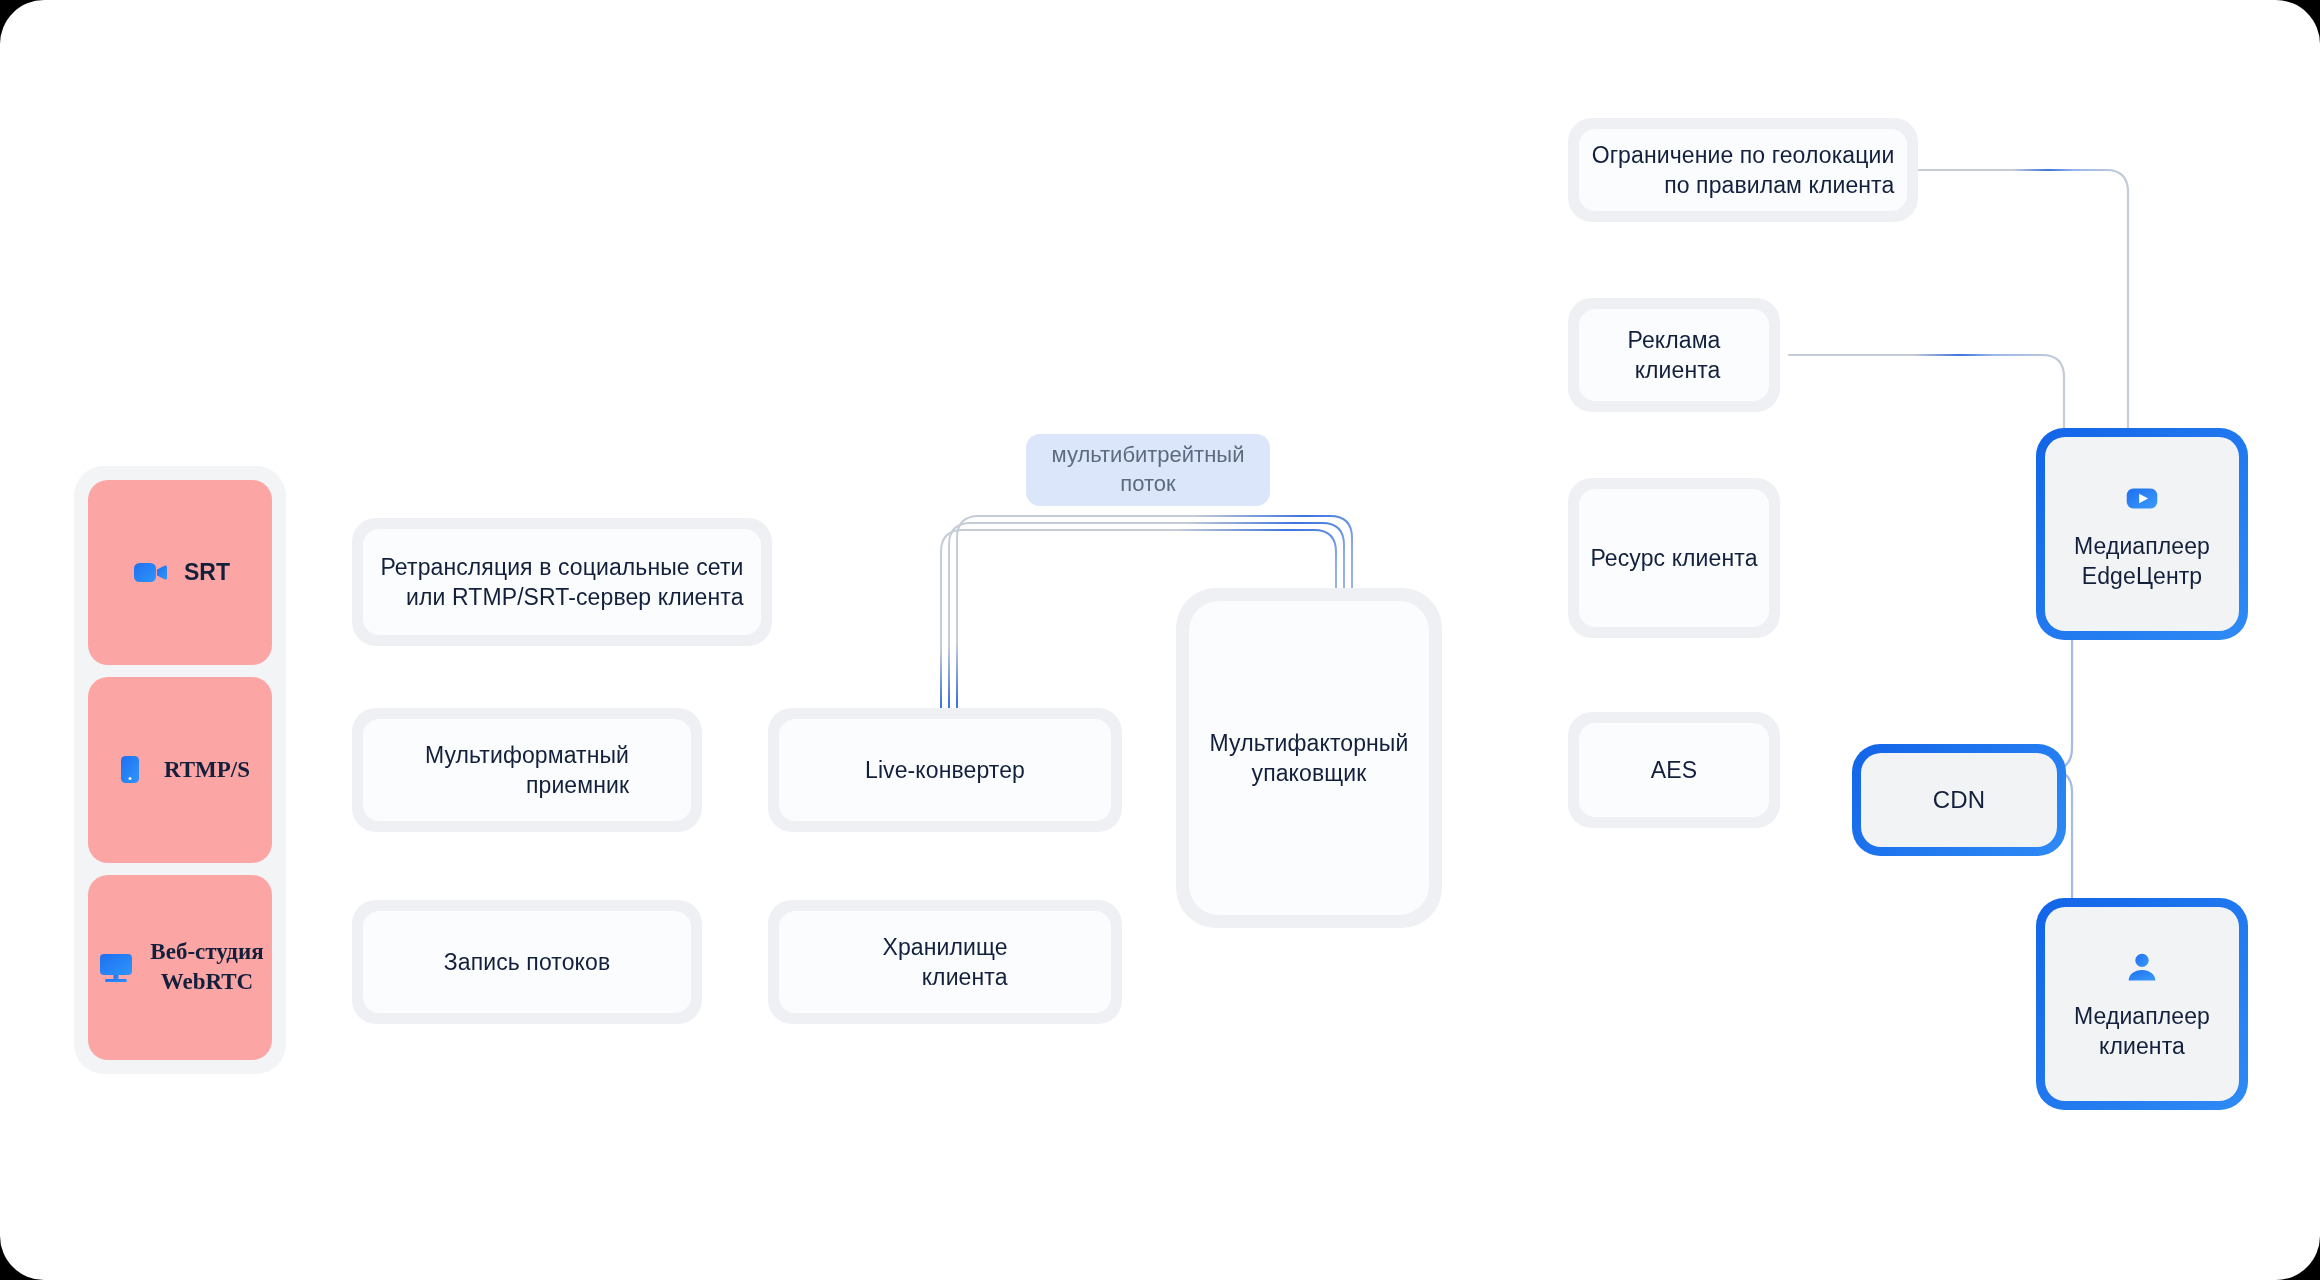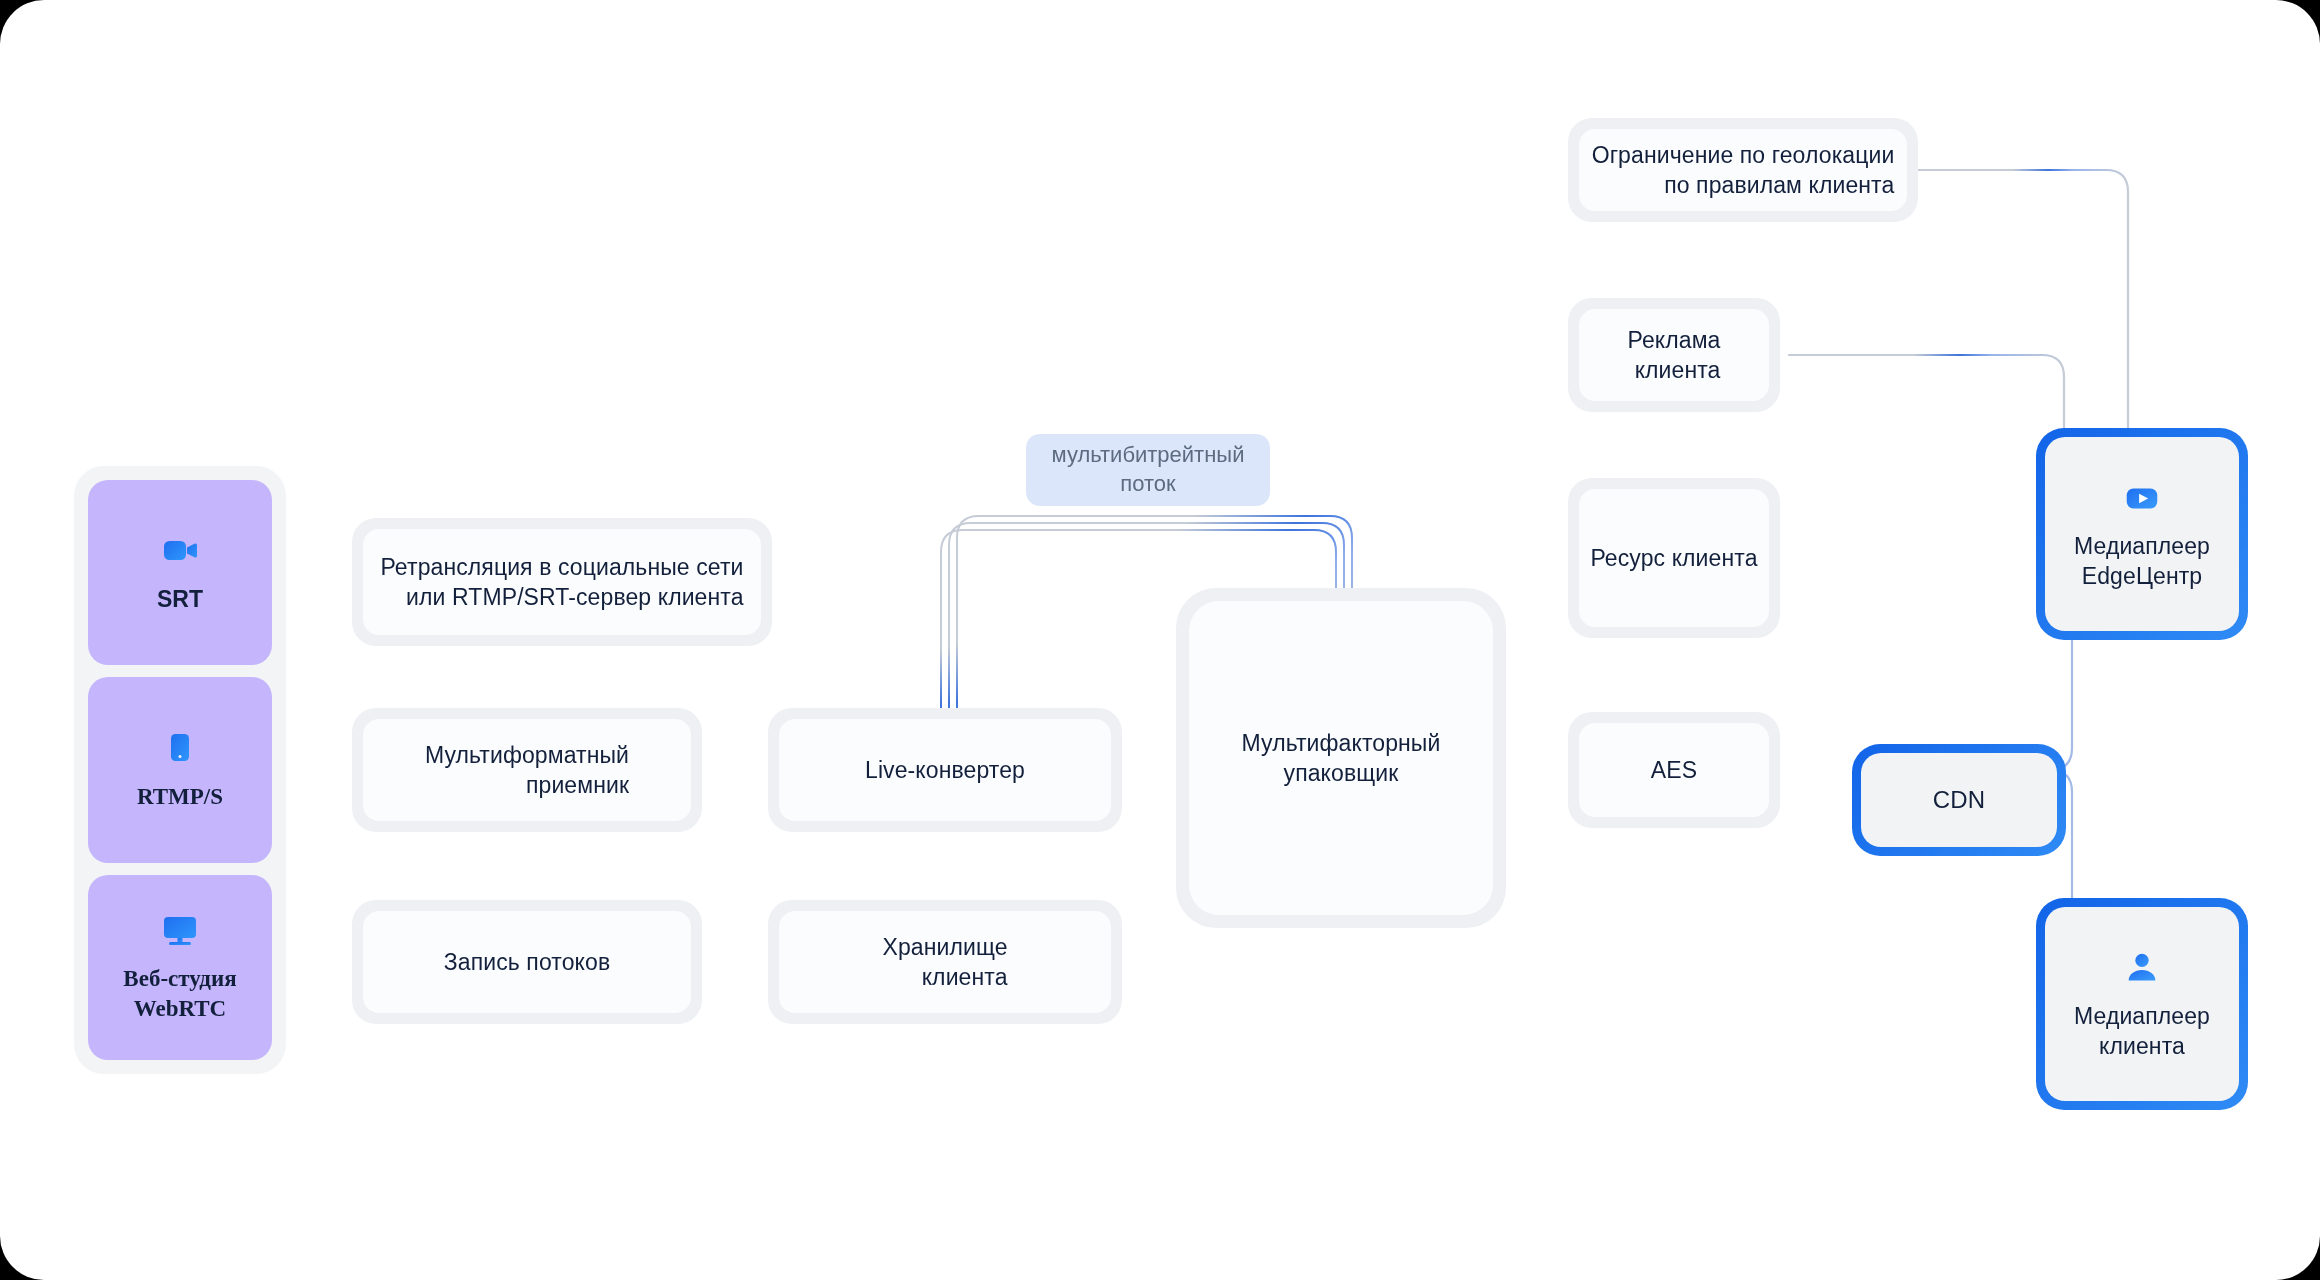--- a/index.html
+++ b/index.html
@@ -79,24 +79,24 @@
     background: #f3f4f6;
     border-radius: 30px;
     padding: 14px;
     display: flex;
     flex-direction: column;
     justify-content: space-between;
     z-index: 3;
   }
   .source-card {
     box-sizing: border-box;
-    background: #c4b5fd;
+    background: #fca5a5;
     border-radius: 20px;
     display: flex;
-    flex-direction: column;
+    flex-direction: row;
     align-items: center;
     justify-content: center;
     gap: 14px;
     flex: 1;
   }
   .source-card + .source-card { margin-top: 12px; font-family: Liberation Serif, serif; }
   .source-card .label {
     color: #13203c;
     font-size: 23px;
     font-weight: 700;
@@ -306,21 +306,21 @@
       <div class="label">Хранилище
 клиента</div>
     </div>
   </div>
 
   <div id="badge-multibitrate" style="left:1026px; top:434px; width:244px; height:72px;">
     <div class="label">мультибитрейтный
 поток</div>
   </div>
 
-  <div class="node big" id="node-packager" style="left:1176px; top:588px; width:330px; height:340px;">
+  <div class="node big" id="node-packager" style="left:1176px; top:588px; width:266px; height:340px;">
     <div class="inner">
       <div class="label">Мультифакторный
 упаковщик</div>
     </div>
   </div>
 
   <div class="node sm" id="node-geo" style="left:1568px; top:118px; width:350px; height:104px;">
     <div class="inner">
       <div class="label">Ограничение по геолокации
 по правилам клиента</div>

